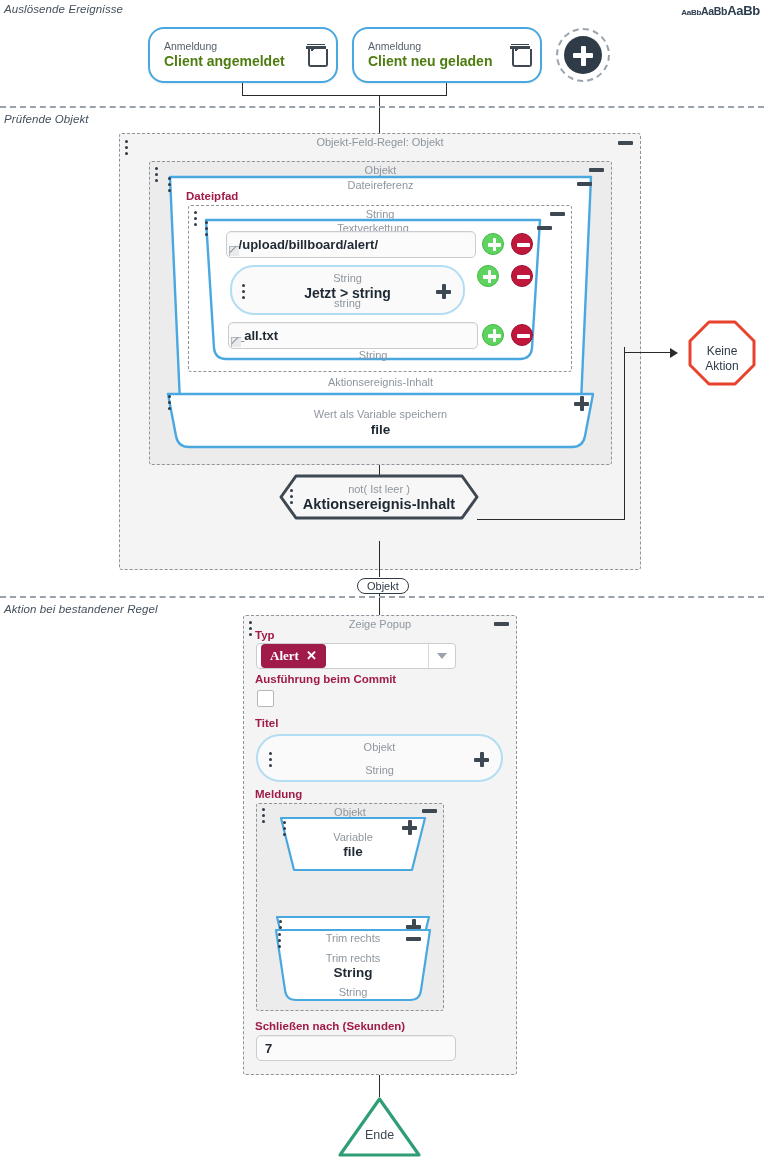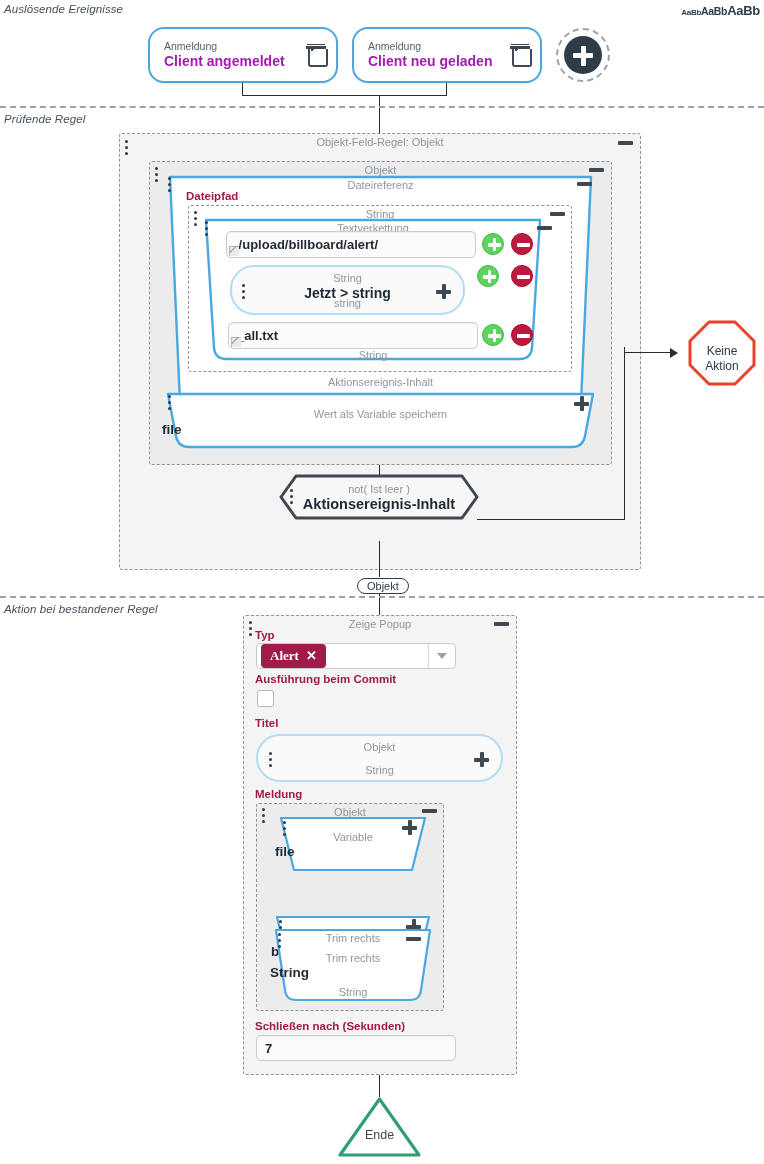--- a/index.html
+++ b/index.html
@@ -30,21 +30,21 @@
 
   
   .trigger {
     position:absolute; height:56px;
     border:2px solid #4aa8e0; border-radius:16px;
     background:#fff; display:flex; align-items:center;
     padding:0 10px 0 14px; box-shadow:0 1px 2px rgba(0,0,0,.08);
   }
   .trigger .ttext { flex:1; line-height:1.15; }
   .trigger .tsub { font-size:10.5px; color:#55606b; }
-  .trigger .tmain { font-size:14px; font-weight:bold; color:#a21caf; margin-top:1px; }
+  .trigger .tmain { font-size:14px; font-weight:bold; color:#4d7c0f; margin-top:1px; }
   .trash {
     width:20px; height:22px; position:relative; margin-left:6px; flex:none; cursor:pointer;
   }
   .trash:before{
     content:""; position:absolute; left:2px; top:5px; width:16px; height:16px;
     border:2px solid #3d4852; border-top:none; border-radius:0 0 3px 3px;
   }
   .trash:after{
     content:""; position:absolute; left:0; top:2px; width:20px; height:2.5px; background:#3d4852;
     box-shadow:0 -3px 0 -1px #3d4852;
@@ -102,21 +102,21 @@
   .plusicon:before{content:""; position:absolute; left:0; top:5.5px; width:15px; height:4px; background:#3d4852; border-radius:1px;}
   .plusicon:after {content:""; position:absolute; left:5.5px; top:0; width:4px; height:15px; background:#3d4852; border-radius:1px;}
 
   
   .dots { position:absolute; width:4px; height:16px; cursor:grab; }
   .dots span{ position:absolute; left:0; width:3.4px; height:3.4px; background:#2f3b47; border-radius:50%; }
   .dots span:nth-child(1){ top:0; }
   .dots span:nth-child(2){ top:6px; }
   .dots span:nth-child(3){ top:12px; }
   .fn-label { position:absolute; left:0; right:0; text-align:center; font-size:11px; color:#8e969e; }
-  .fn-main  { position:absolute; left:0; right:0; text-align:left; font-size:13.5px; font-weight:bold; color:#1f2933; }
+  .fn-main  { position:absolute; left:0; right:0; text-align:center; font-size:13.5px; font-weight:bold; color:#1f2933; }
 
   
   .flabel { position:absolute; font-size:11.5px; font-weight:bold; color:#a01b4a; white-space:nowrap; }
 
   
   .tinput {
     position:absolute; background:#fbfbfb; border:1px solid #c9cdd1; border-radius:5px;
     font-size:13px; font-weight:bold; color:#1f2933;
     padding:0 8px; display:flex; align-items:center;
     box-shadow:inset 0 1px 1px rgba(0,0,0,.05);
@@ -227,21 +227,21 @@
   <div class="circle"></div>
 </div>
 
 <div class="line vline" style="left:242px; top:83px; height:13px;"></div>
 <div class="line vline" style="left:446px; top:83px; height:13px;"></div>
 <div class="line hline" style="left:242px; top:95px; width:205px;"></div>
 <div class="line vline" style="left:379px; top:95px; height:52px;"></div>
 <div class="arrowdown" style="left:374px; top:147px;"></div>
 
 <div class="band-rule" style="top:106px;"></div>
-<div class="band-label" style="top:113px;">Prüfende Regel</div>
+<div class="band-label" style="top:113px;">Prüfende Objekt</div>
 
 <div class="dblock shade2" style="left:119px; top:133px; width:522px; height:437px;">
   <div class="blk-title">Objekt-Feld-Regel: Objekt</div>
   <div class="dots" style="left:5px; top:6px;">
       <span></span>
       <span></span>
       <span></span>
     </div>
   <div class="minus" style="right:7px; top:7px;"></div>
 </div>

